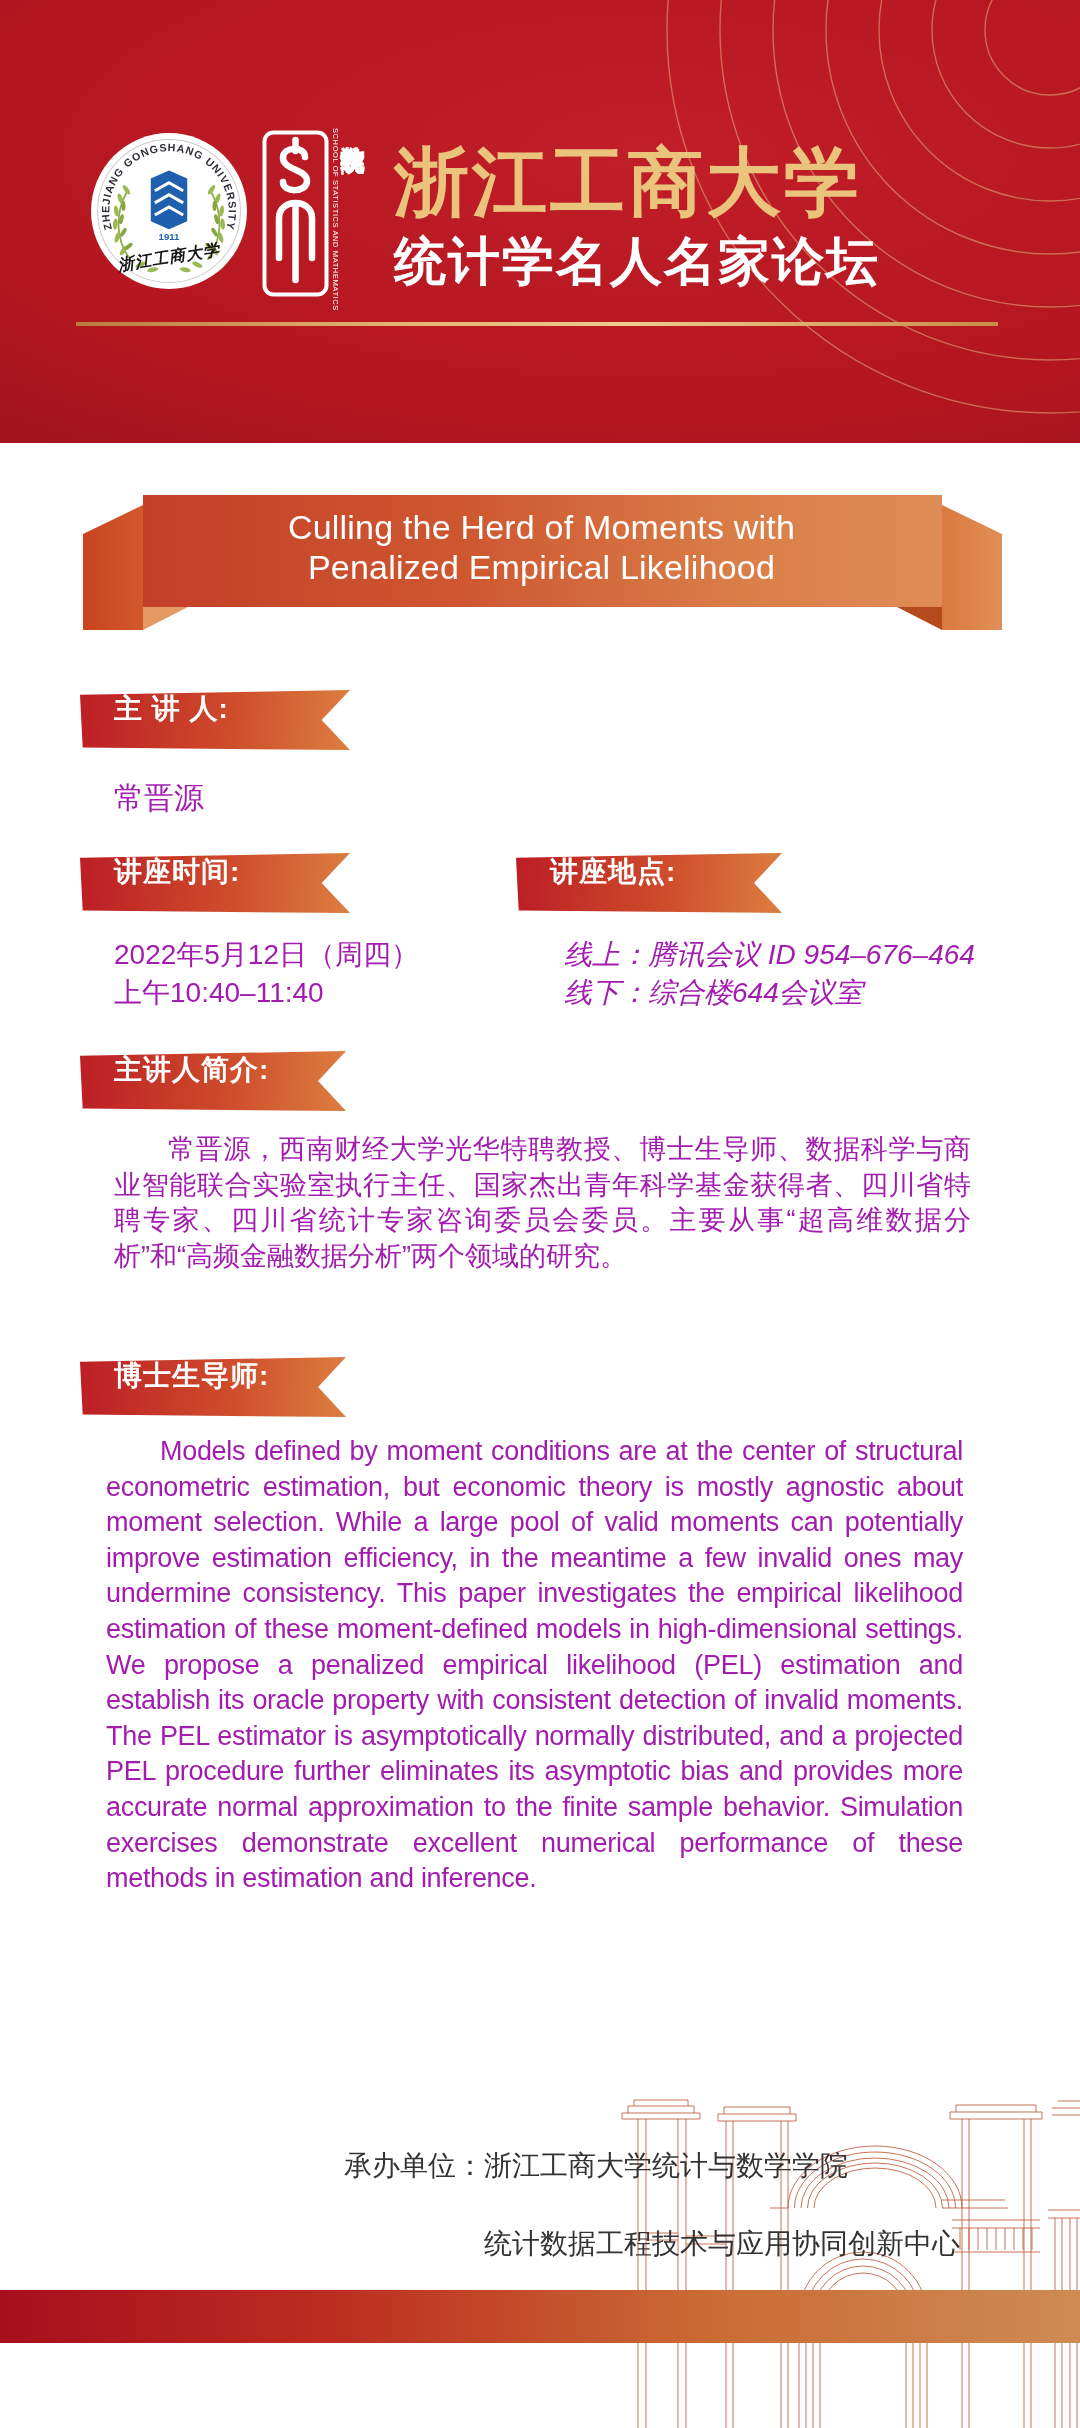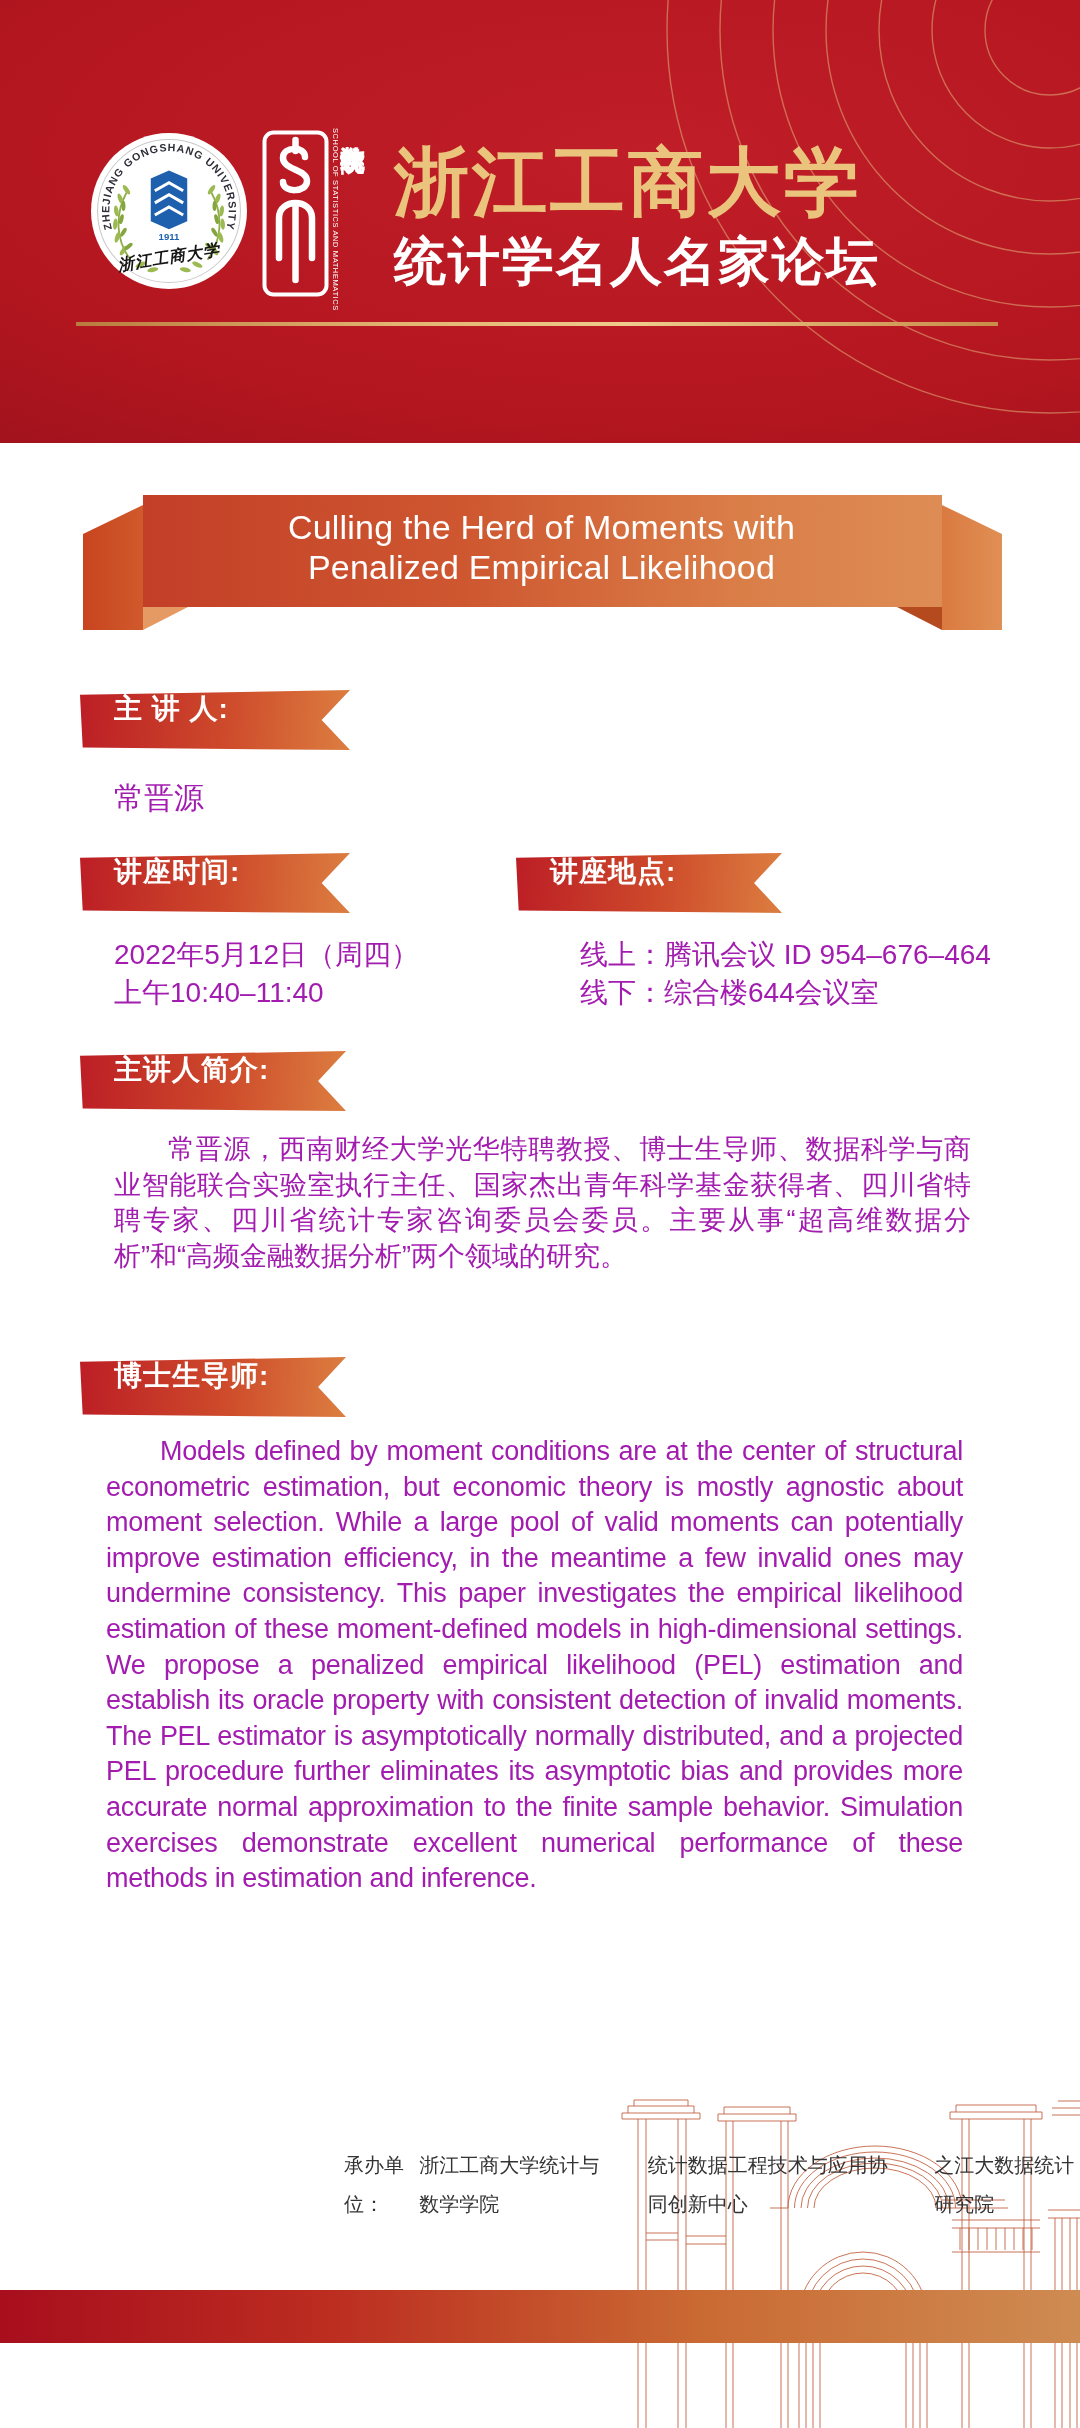--- a/index.html
+++ b/index.html
@@ -53,36 +53,36 @@
     color:#ffffff;font-size:28px;font-weight:bold;letter-spacing:1px;
   }
   .t-speaker{left:80px;top:690px;width:270px;}
   .t-time{left:80px;top:853px;width:270px;}
   .t-loc{left:516px;top:853px;width:266px;}
   .t-bio{left:80px;top:1051px;width:266px;}
   .t-abs{left:80px;top:1357px;width:266px;}
   .body-text{color:#a21caf;}
   .speaker-name{position:absolute;left:114px;top:778px;font-size:30px;}
   .time-block{position:absolute;left:114px;top:936px;font-size:28px;line-height:38px;}
-  .loc-block{position:absolute;left:580px;top:936px;font-size:28px;line-height:38px;}
+  .loc-block{position:absolute;left:564px;top:936px;font-size:28px;line-height:38px;font-style:italic;}
   .bio-text{
     position:absolute;left:114px;top:1132px;width:857px;
     font-size:27px;line-height:35.5px;text-align:justify;text-indent:2em;
   }
   .abs-text{
     position:absolute;left:106px;top:1434px;width:857px;
     font-size:27px;line-height:35.6px;text-align:justify;text-indent:2em;letter-spacing:-0.3px;
   }
   
   .arch{position:absolute;left:600px;top:2088px;}
   .org-block{
     position:absolute;left:344px;top:2146px;display:flex;
-    font-size:20px;line-height:39px;color:#333333;
-  }
-  .org-lines{display:flex;flex-direction:row;gap:39px;}
+    font-size:28px;line-height:39px;color:#333333;
+  }
+  .org-lines{display:flex;flex-direction:column;gap:39px;}
   .band{
     position:absolute;left:0;top:2290px;width:1080px;height:53px;
     background:linear-gradient(90deg,#A80E1D 0%,#BC2C20 30%,#CA6A33 65%,#CE8B52 100%);
   }
 </style>
 </head>
 <body>
 
 <div class="poster">
 

